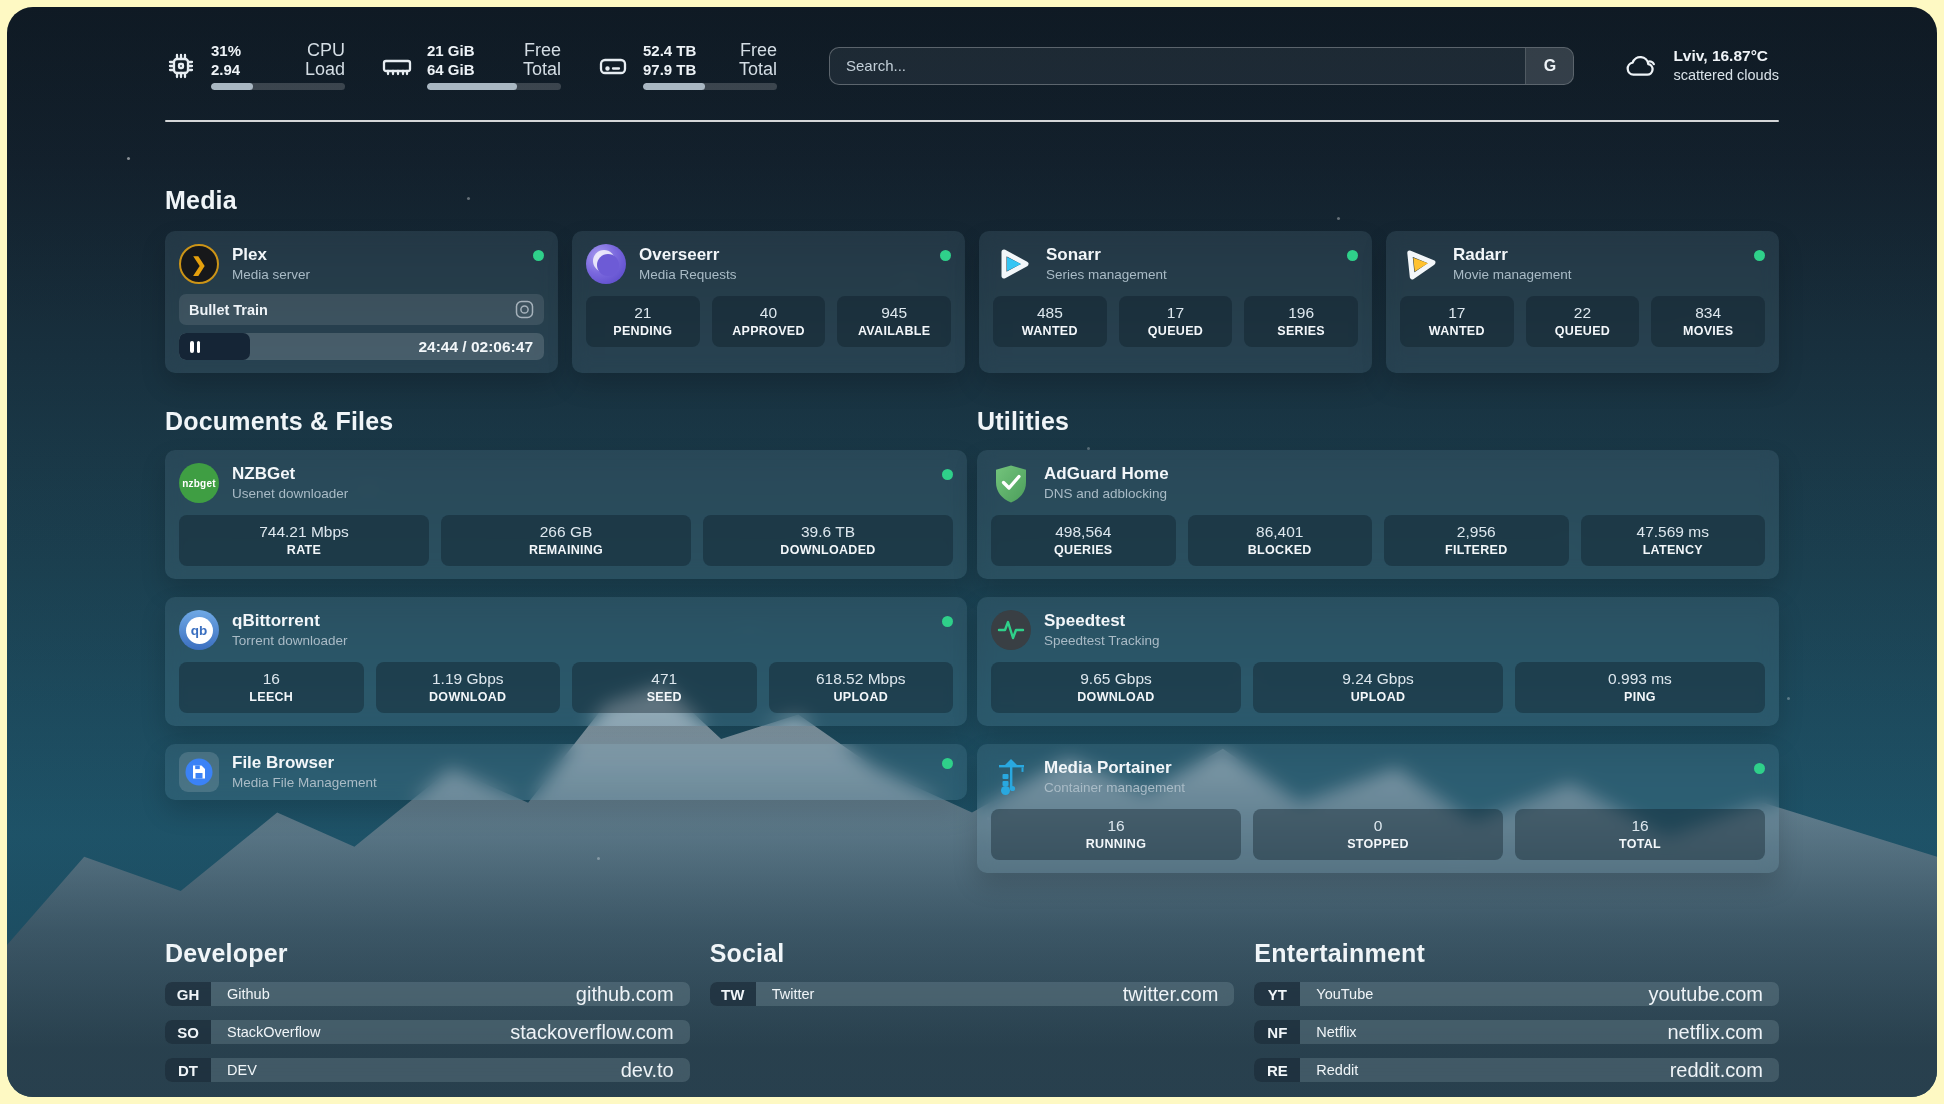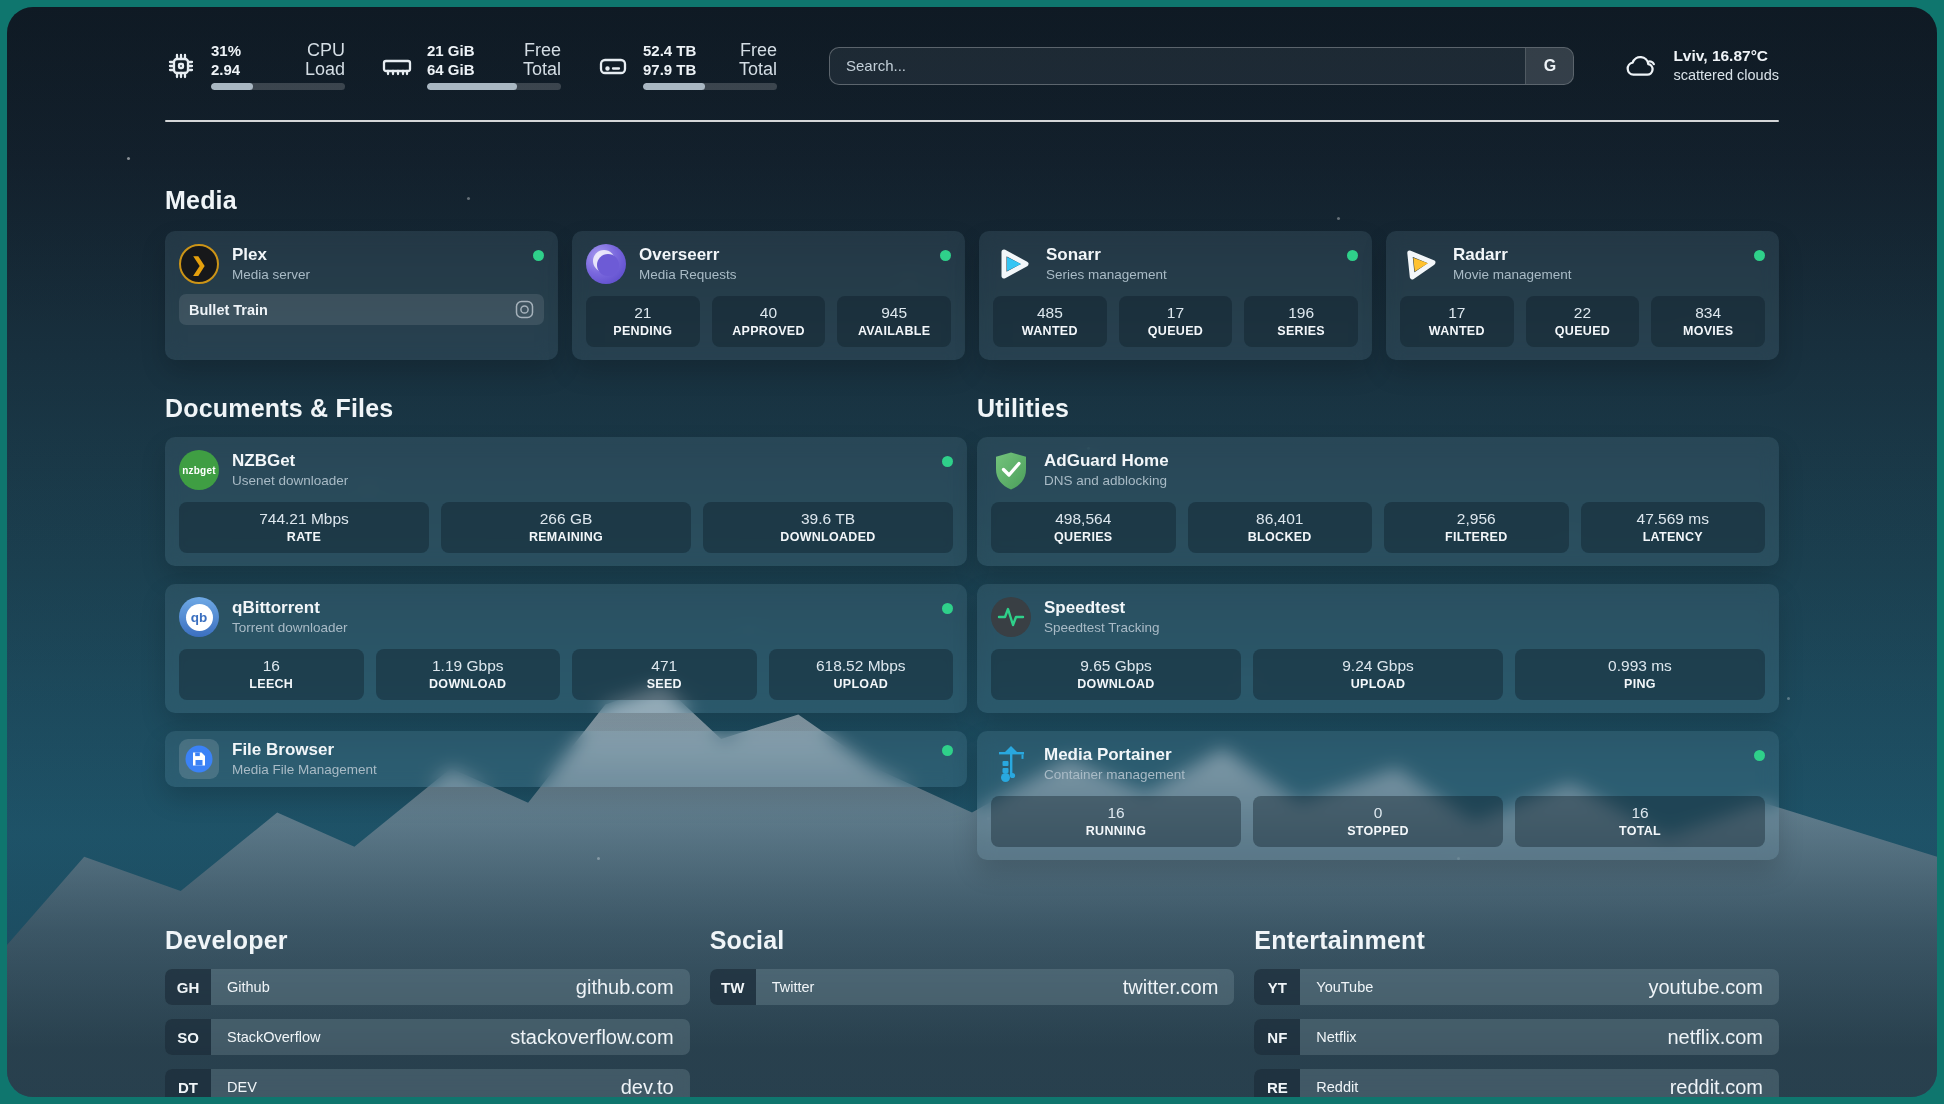--- a/index.html
+++ b/index.html
@@ -1,17 +1,17 @@
 <!DOCTYPE html>
 <html><head>
 <meta charset="utf-8">
 <style>
   * { margin:0; padding:0; box-sizing:border-box; }
   html,body { width:1944px; height:1104px; background:#000; font-family:"Liberation Sans", sans-serif; }
-  .frame { position:absolute; inset:0; background:#0f766e; }
+  .frame { position:absolute; inset:0; background:#fef9c3; }
   .screen {
     position:absolute; left:7px; top:7px; right:7px; bottom:7px;
     border-radius:26px; overflow:hidden;
     background:linear-gradient(180deg,#111c26 0%,#14222e 14%,#18303e 32%,#1c4151 52%,#215a70 76%,#1e4f64 100%);
   }
   
   .ridge-far {
     position:absolute; left:0; right:0; top:55%; bottom:0; opacity:.92;
     background:linear-gradient(180deg,#e2eaf0 4%,#aebfca 22%,#77909f 42%,#4c6270 66%,#33444f 90%);
     clip-path:polygon(0 69%,4% 51%,9% 58%,14% 42%,18% 49%,23% 33%,27% 40%,31% 20%,34% 16%,37% 27%,41% 22%,45% 33%,50% 42%,55% 31%,59% 38%,63% 29%,67% 40%,72% 33%,76% 44%,81% 36%,86% 47%,91% 40%,100% 51%,100% 100%,0 100%);
@@ -87,21 +87,21 @@
   .pause-bar { width:3.5px; height:12px; border-radius:2px; background:#fff; }
   .plex-time { position:absolute; right:11px; top:50%; transform:translateY(-50%); font-size:15.5px; font-weight:600; color:#f2f6f9; white-space:nowrap; }
   
   .two-col { display:grid; grid-template-columns:1fr 1fr; gap:10px; margin-top:34px; }
   .col-heading { margin-bottom:14px; }
   .col-stack { display:flex; flex-direction:column; gap:18px; }
   .slim { padding:8px 14px; }
   
   .links-grid { display:grid; grid-template-columns:1fr 1fr 1fr; gap:20px; margin-top:66px; }
   .links-stack { display:flex; flex-direction:column; gap:14px; }
-  .link-row { display:flex; align-items:center; height:36px; border-radius:7px; overflow:hidden;
+  .link-row { display:flex; align-items:center; height:24px; border-radius:7px; overflow:hidden;
     background:rgba(198,221,233,.16); cursor:pointer; backdrop-filter:blur(7px); }
   .link-abbr { width:46px; align-self:stretch; display:flex; align-items:center; justify-content:center;
     background:rgba(11,28,41,.62); font-size:15px; font-weight:600; color:#f0f5f8; }
   .link-name { margin-left:16px; font-size:14.5px; font-weight:500; color:#f0f5f8; }
   .link-url { margin-left:auto; margin-right:16px; font-size:20px; color:#eef3f7; }
   
   .logo-plex { background:#17181a; border:2px solid #cc9417; color:#e5a00d; font-size:19px; font-weight:700; }
   .logo-overseerr { background:radial-gradient(circle at 32% 30%, #a79bf0 0%, #7a68dd 45%, #5343c6 100%); }
   .logo-overseerr::before { content:""; position:absolute; width:22px; height:22px; border-radius:50%; background:rgba(255,255,255,.78); left:7px; top:6px; }
   .logo-overseerr::after { content:""; position:absolute; width:22px; height:22px; border-radius:50%; background:#6d5bd6; left:11px; top:10px; }
@@ -231,20 +231,27 @@
           <span class="status-dot"></span>
         </div>
         <div class="now-playing">
           <span class="np-title">Bullet Train</span>
           <span class="np-icon">
             <svg viewBox="0 0 19 19" fill="none" stroke="#dfe7ee" stroke-width="1.5">
               <rect x="1.5" y="1.5" width="16" height="16" rx="5"></rect>
                   <circle cx="9.5" cy="9.5" r="3.6"></circle>
             </svg>
           </span>
+        </div>
+        <div class="plex-progress">
+          <div class="plex-elapsed" style="width: 19.5%;">
+            <span class="pause-bar"></span>
+            <span class="pause-bar"></span>
+          </div>
+          <span class="plex-time">24:44 / 02:06:47</span>
         </div>
       </div>
 
       <div class="card">
         <div class="app-head">
           <span class="app-logo logo-overseerr"></span>
           <div class="app-titles">
             <div class="app-name">Overseerr</div>
             <div class="app-sub">Media Requests</div>
           </div>

